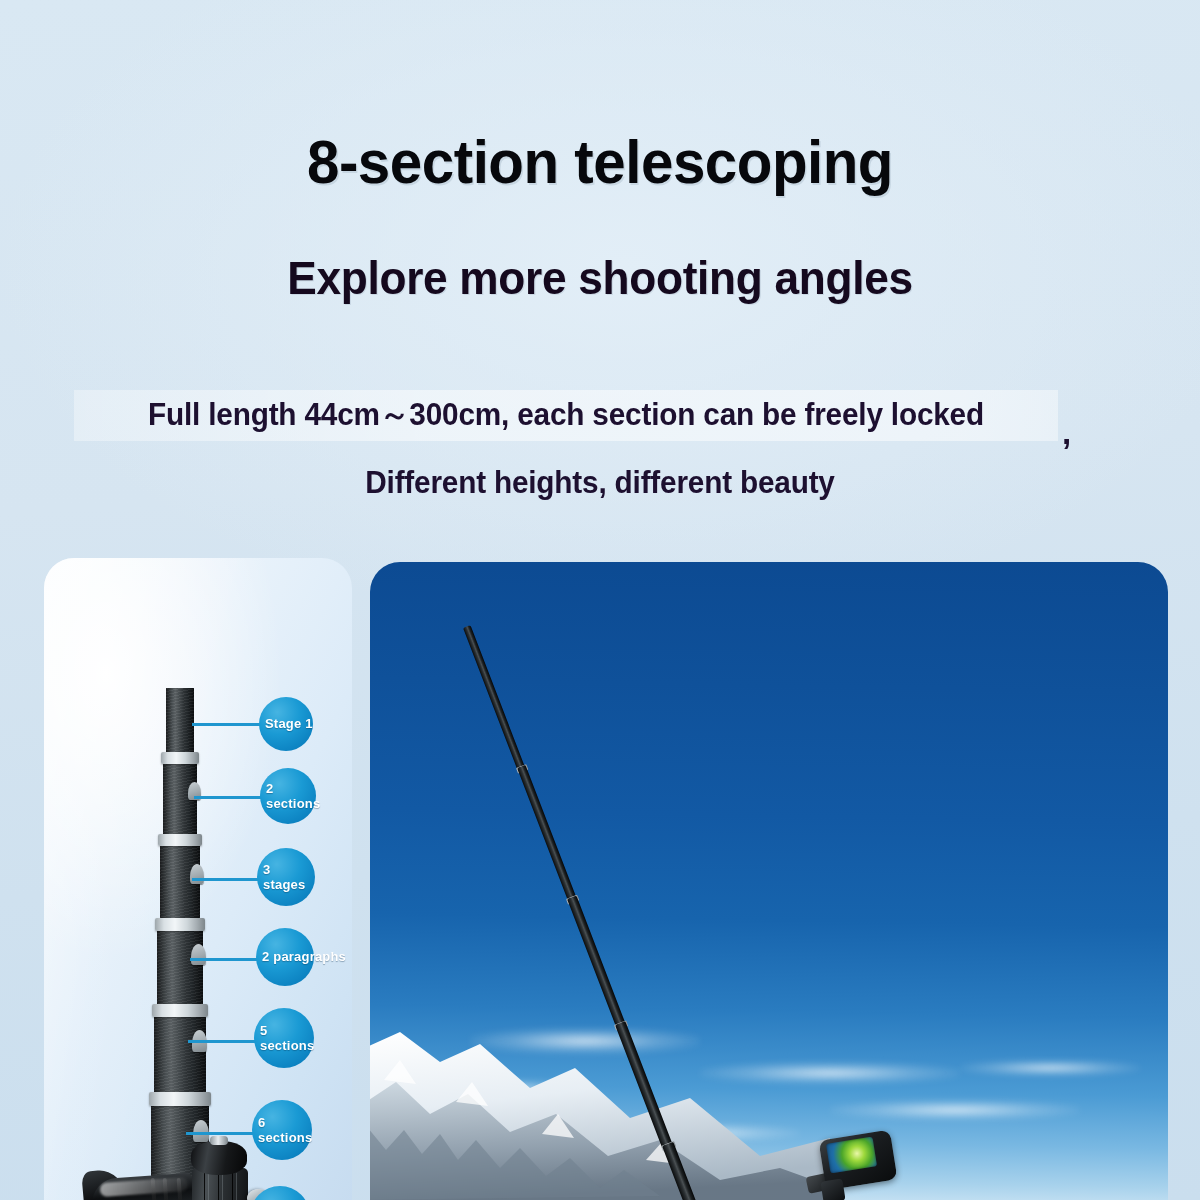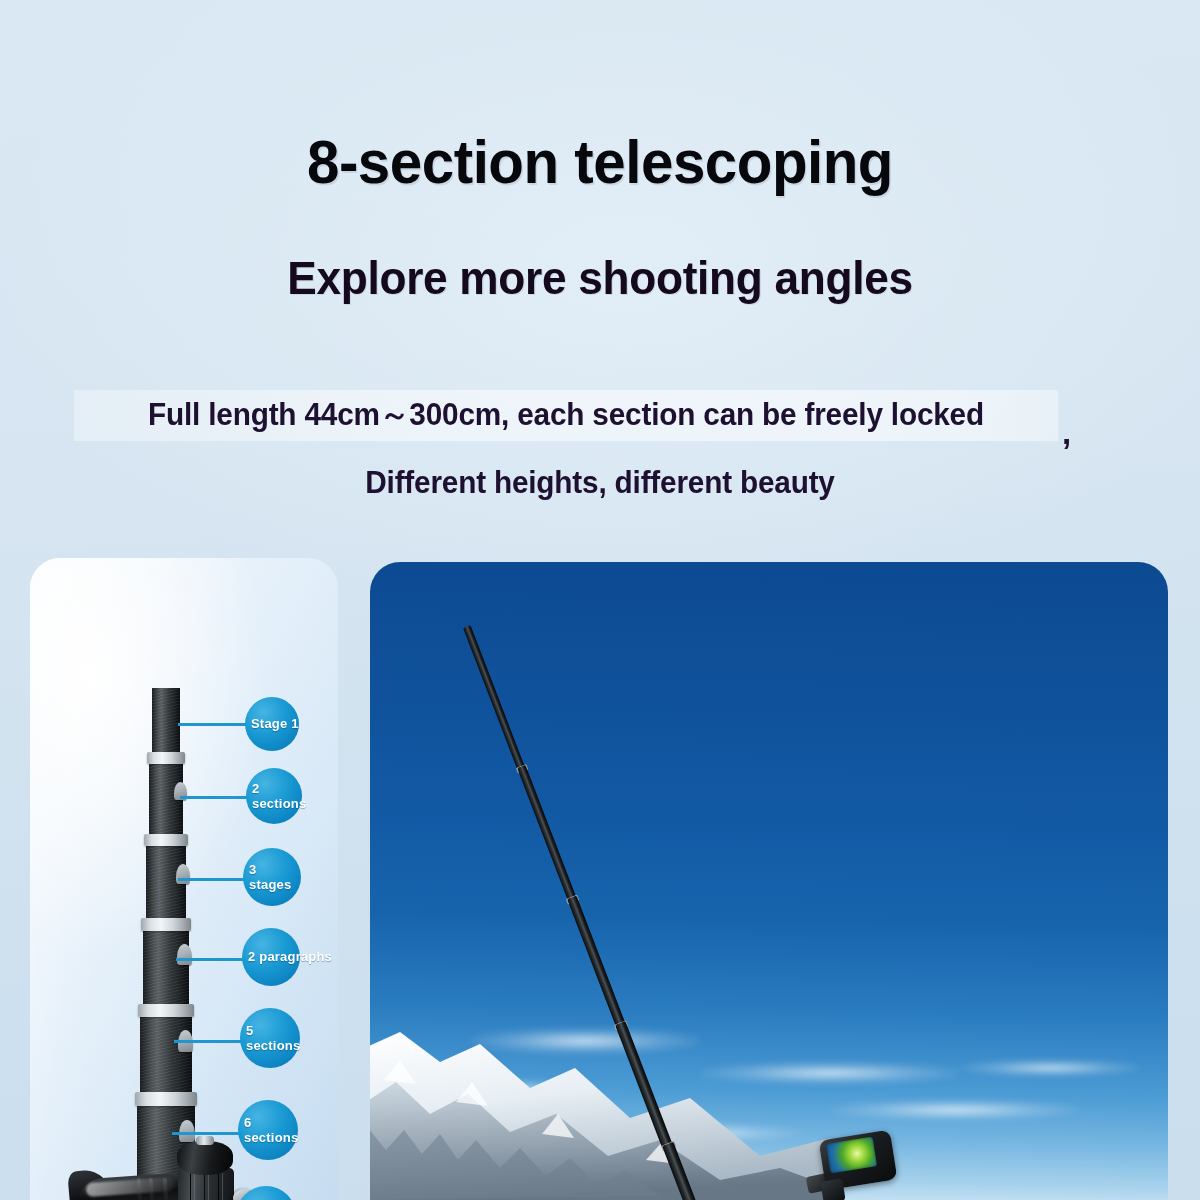--- a/index.html
+++ b/index.html
@@ -65,21 +65,21 @@
     text-align:center;
     font-size:31px; font-weight:bold;
     letter-spacing:-0.2px;
     color:#1d1030;
     transform:scaleX(0.96);
   }
 
   
   .card {
     position:absolute;
-    left:30px; top:558px;
+    left:44px; top:558px;
     width:308px; height:642px;
     border-radius:30px 30px 0 0;
     overflow:hidden;
     background:
       radial-gradient(ellipse 260px 420px at 20% 18%, #ffffff 0%, rgba(255,255,255,0) 68%),
       linear-gradient(118deg, #f7fbfe 0%, #eaf3fb 28%, #dcebf8 58%, #cfe3f4 82%, #c7dcf0 100%);
     padding-left: 26px;
   }
   .card-sheen {
     position:absolute; left:0; top:0; width:100%; height:100%;

